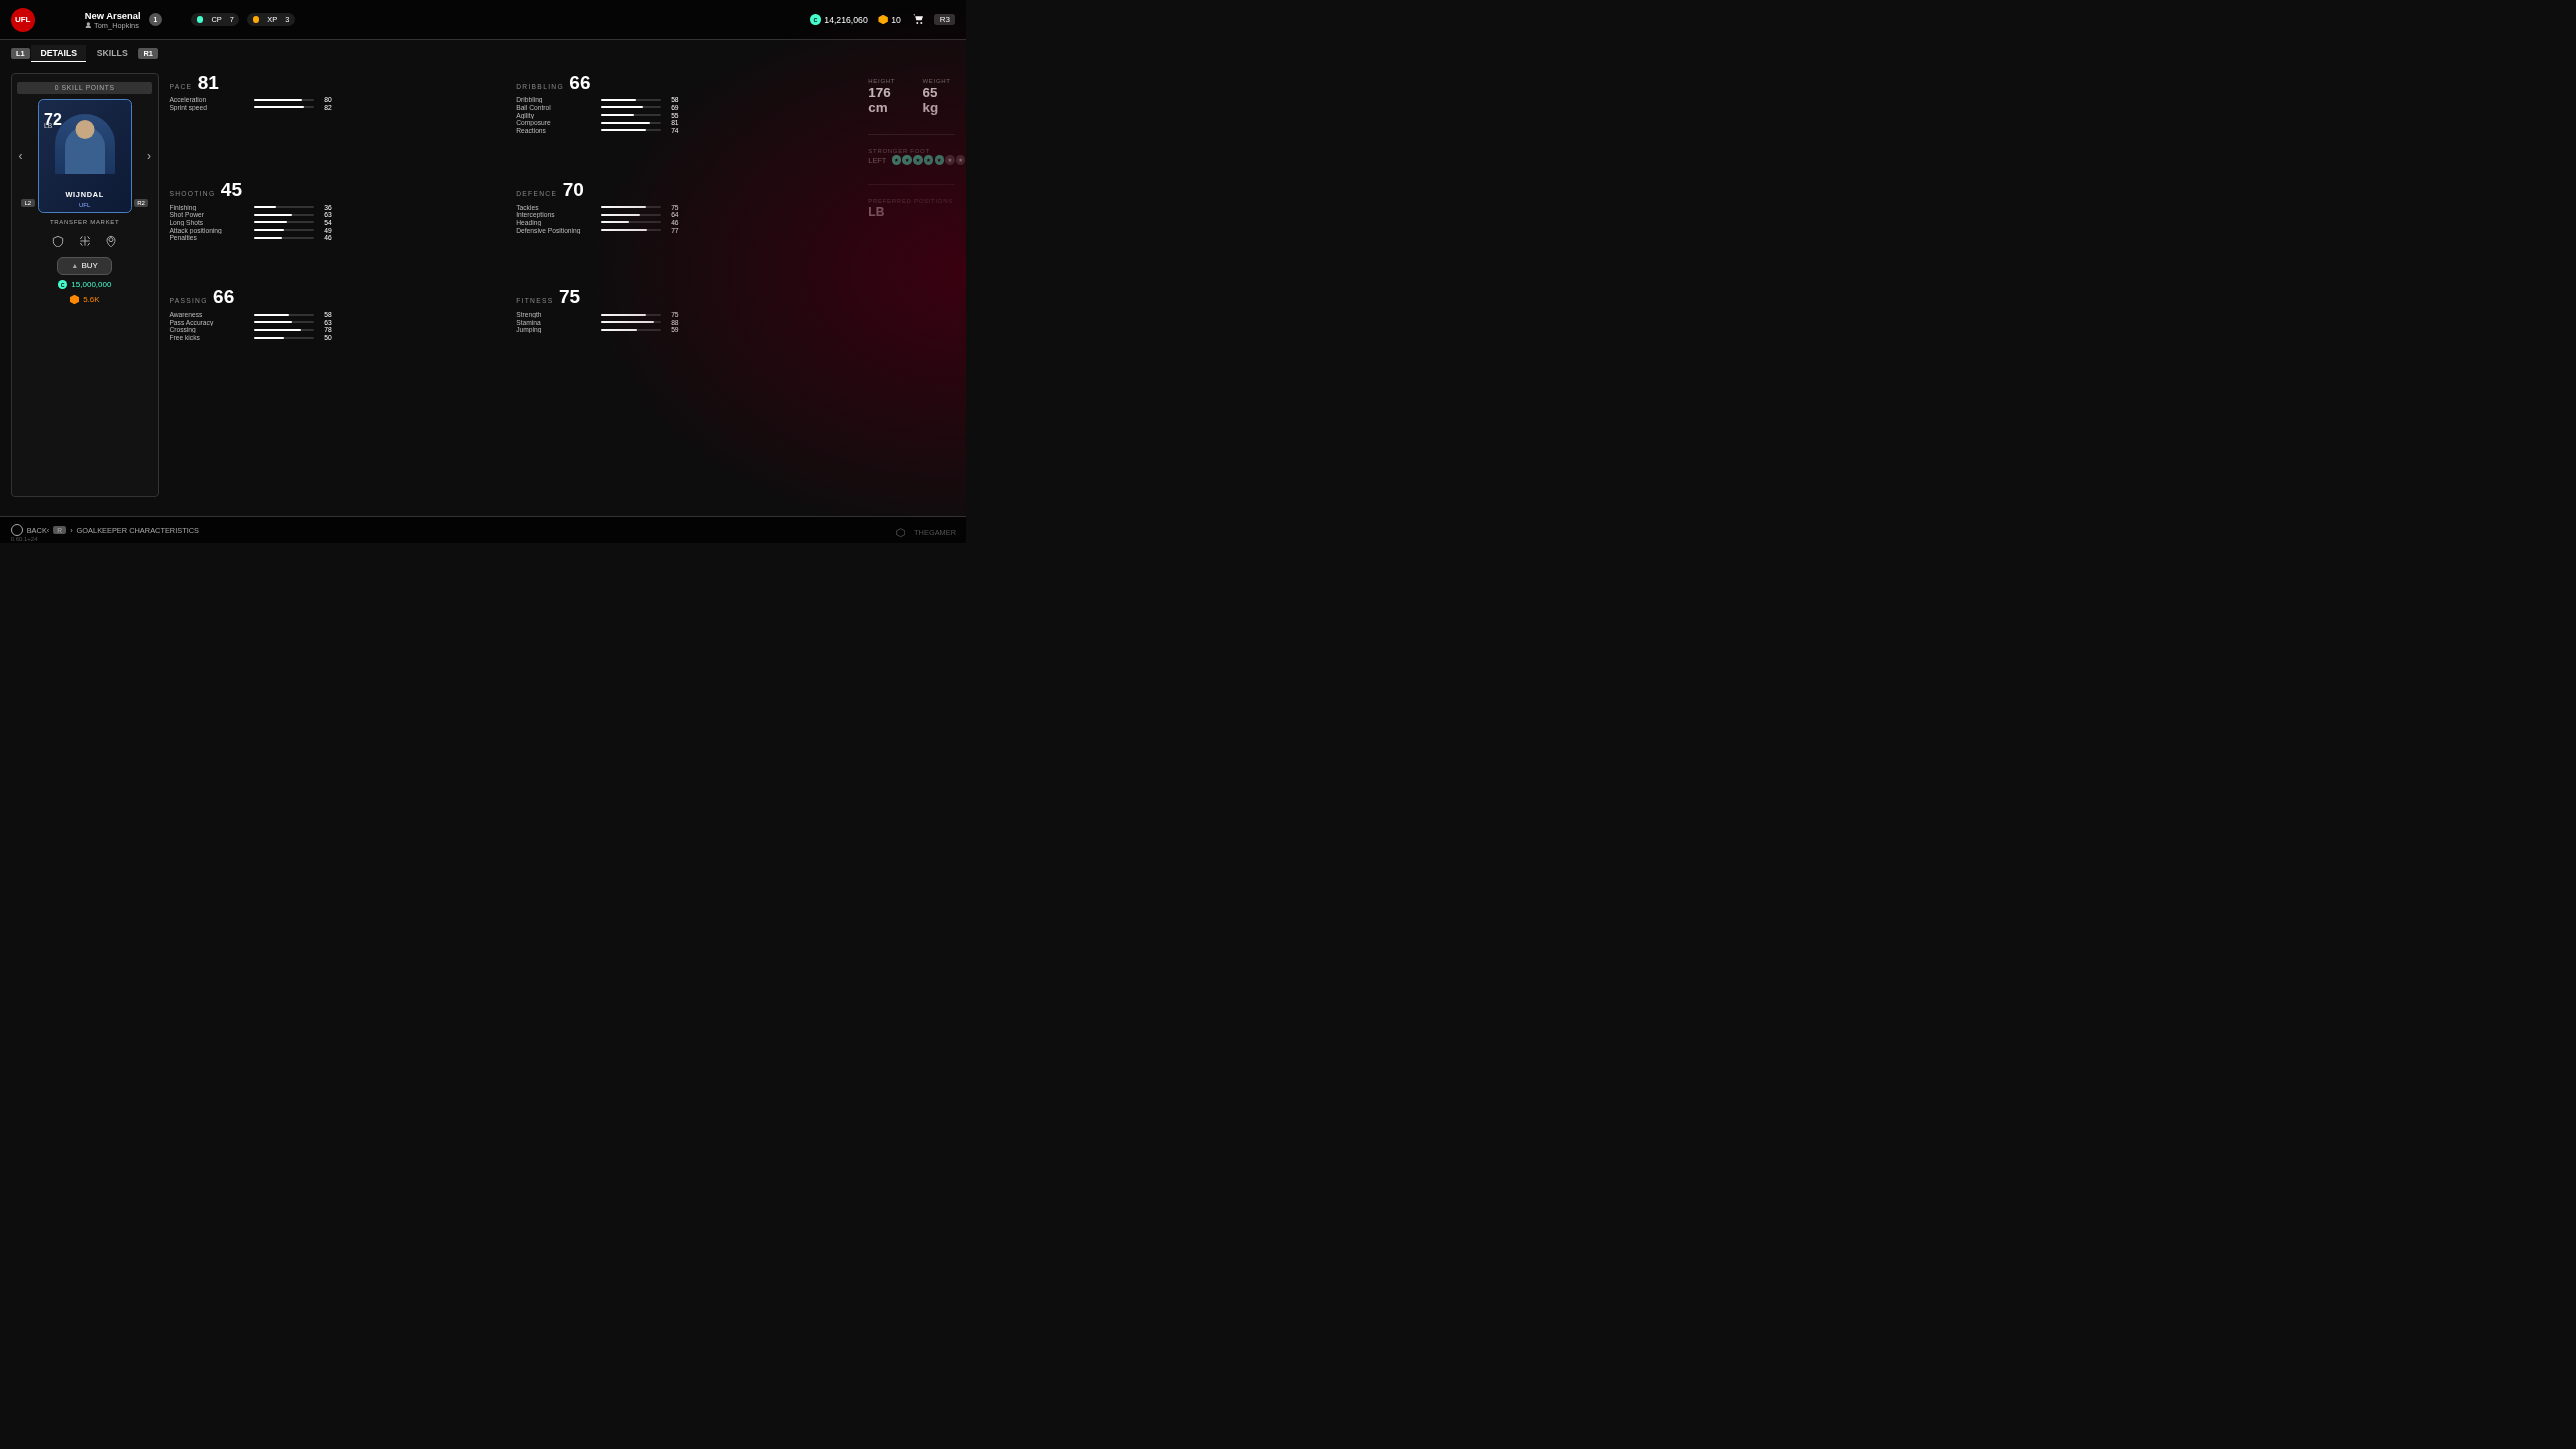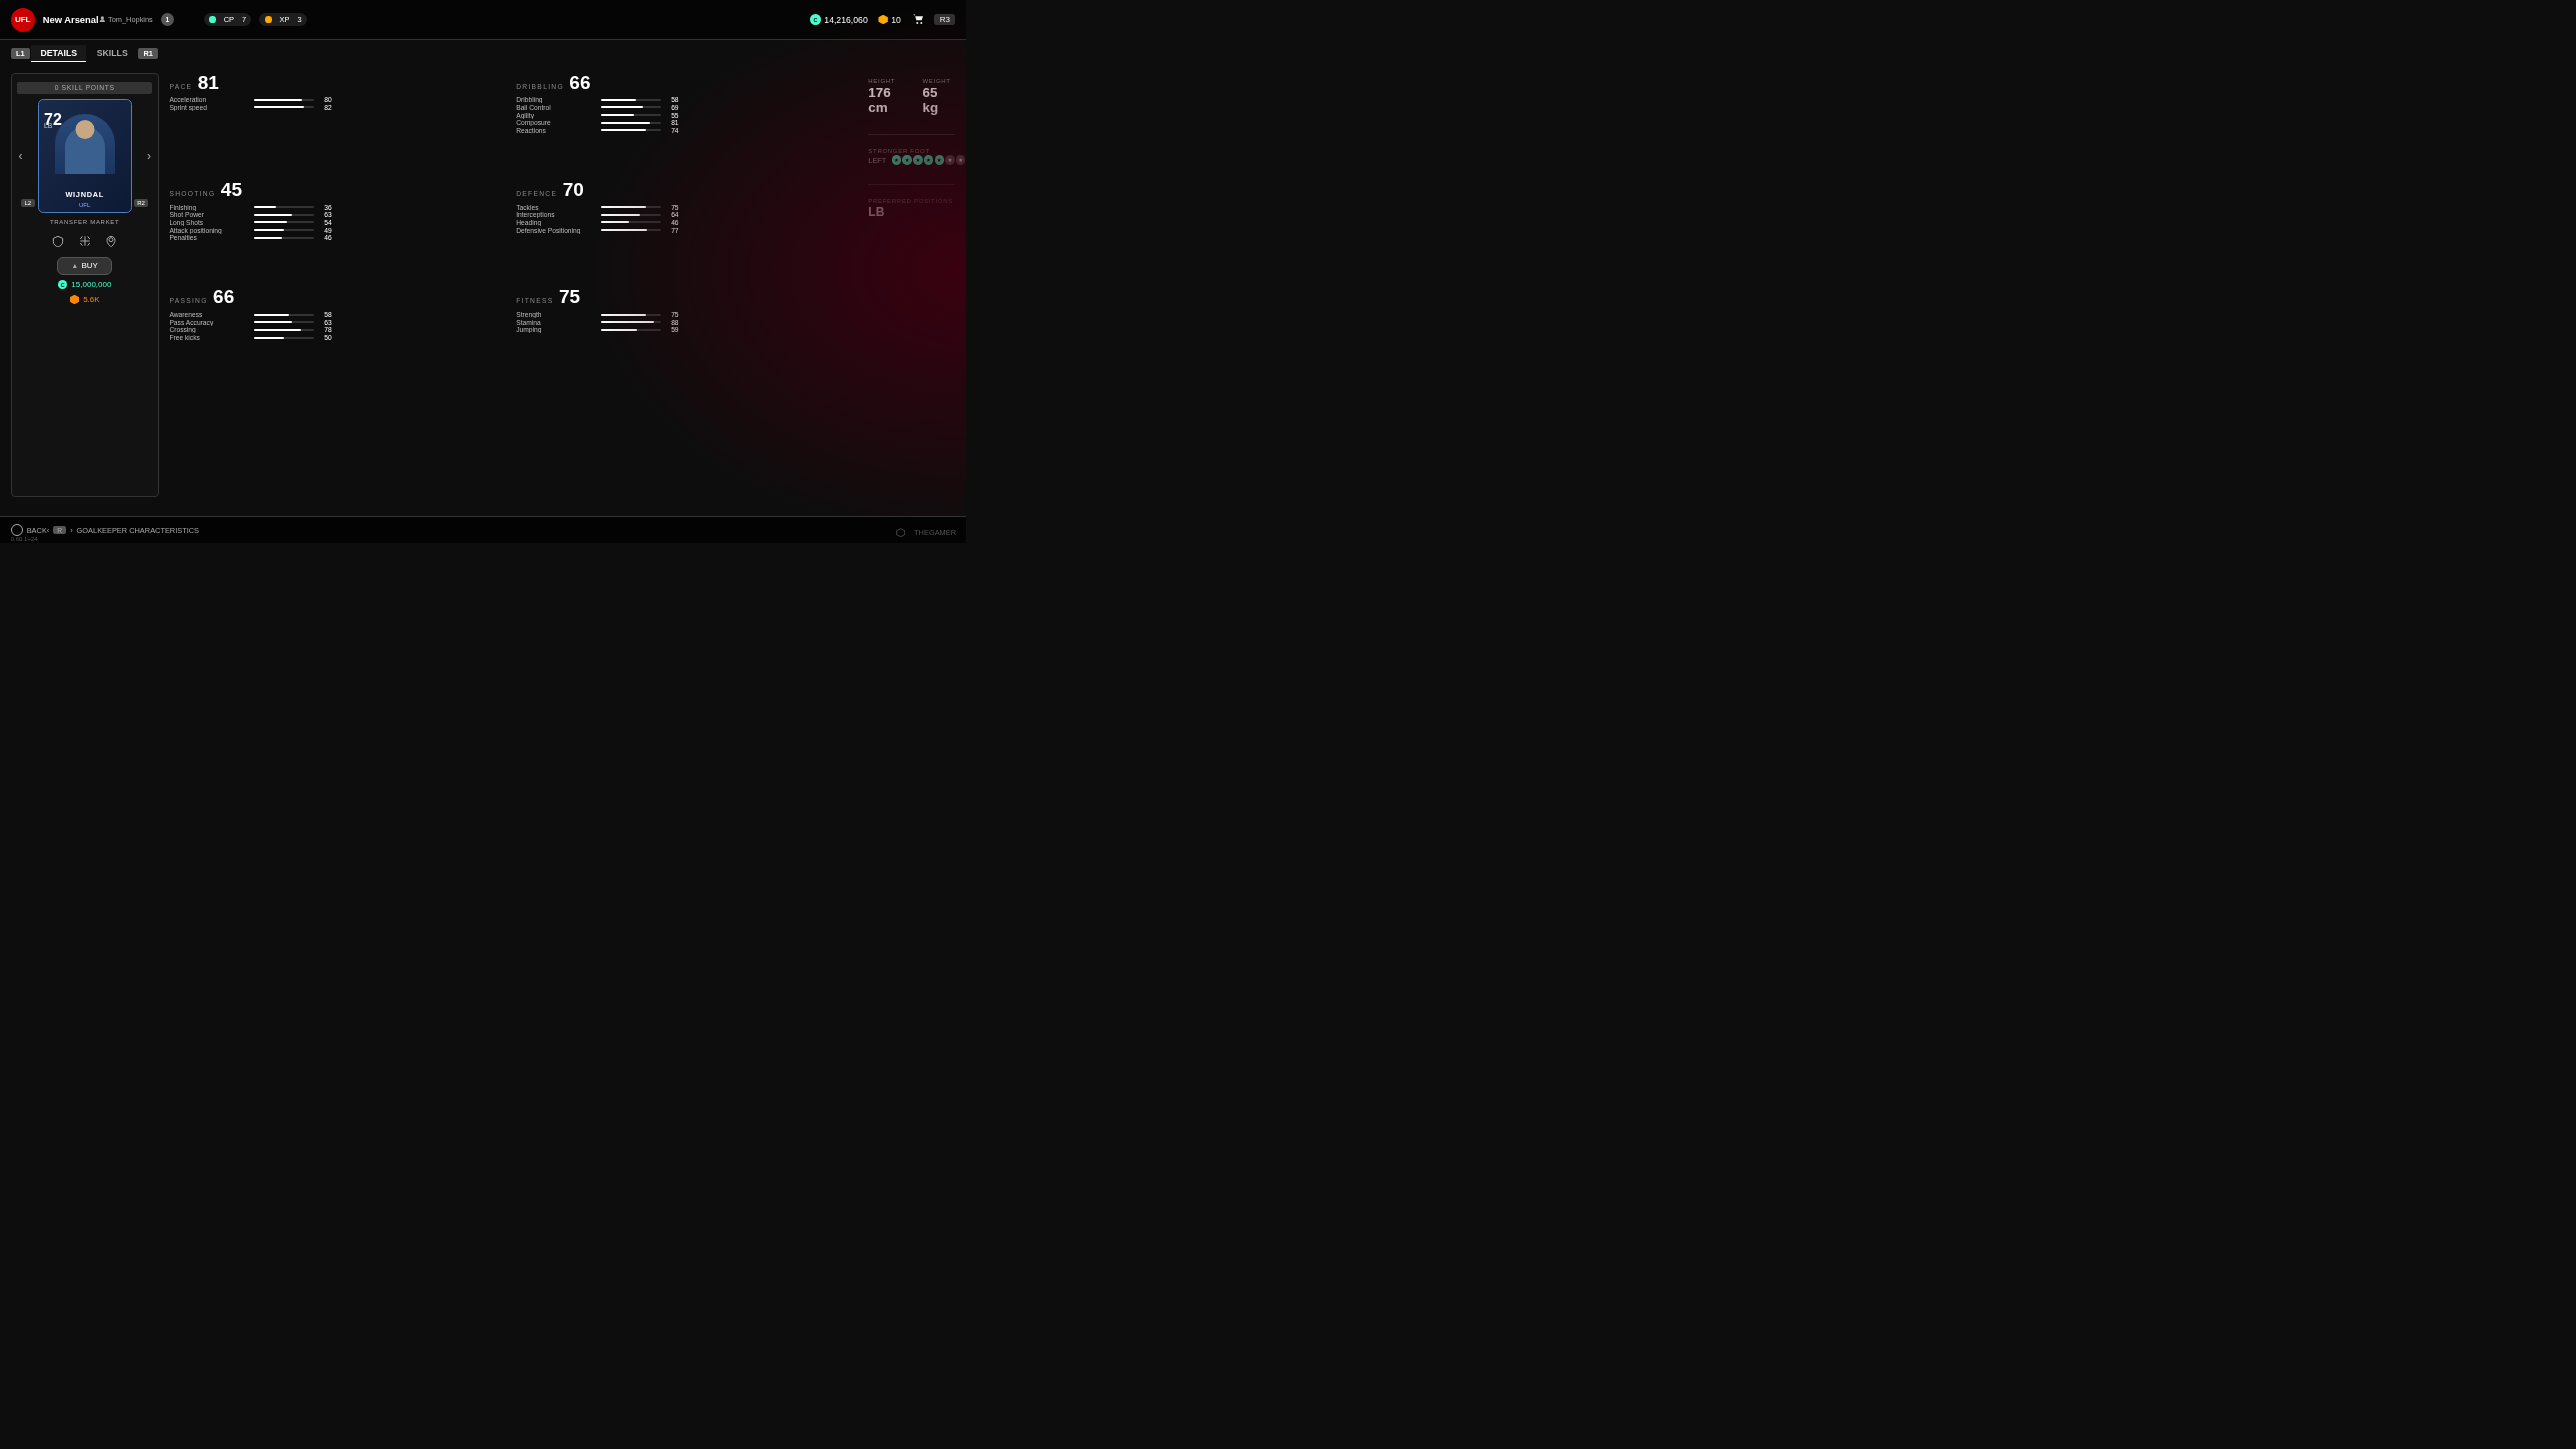--- a/index.html
+++ b/index.html
@@ -38,21 +38,21 @@
       align-items: center;
       gap: 8px;
     }
     .team-logo {
       width: 24px; height: 24px;
       background: #c00;
       border-radius: 50%;
       display: flex; align-items: center; justify-content: center;
       font-weight: bold; font-size: 8px; color: #fff;
     }
-    .team-info { display: flex; flex-direction: row; }
+    .team-info { display: flex; flex-direction: column; margin-left: 42px; }
     .team-name { font-size: 9.4px; font-weight: bold; color: #fff; }
     .team-user { font-size: 7.4px; color: #aaa; display: flex; align-items: center; gap: 2.7px; }
     .nav-badge {
       background: #555;
       color: #fff;
       border-radius: 50%;
       width: 13.4px; height: 13.4px;
       display: flex; align-items: center; justify-content: center;
       font-size: 6.7px; font-weight: bold;
     }

